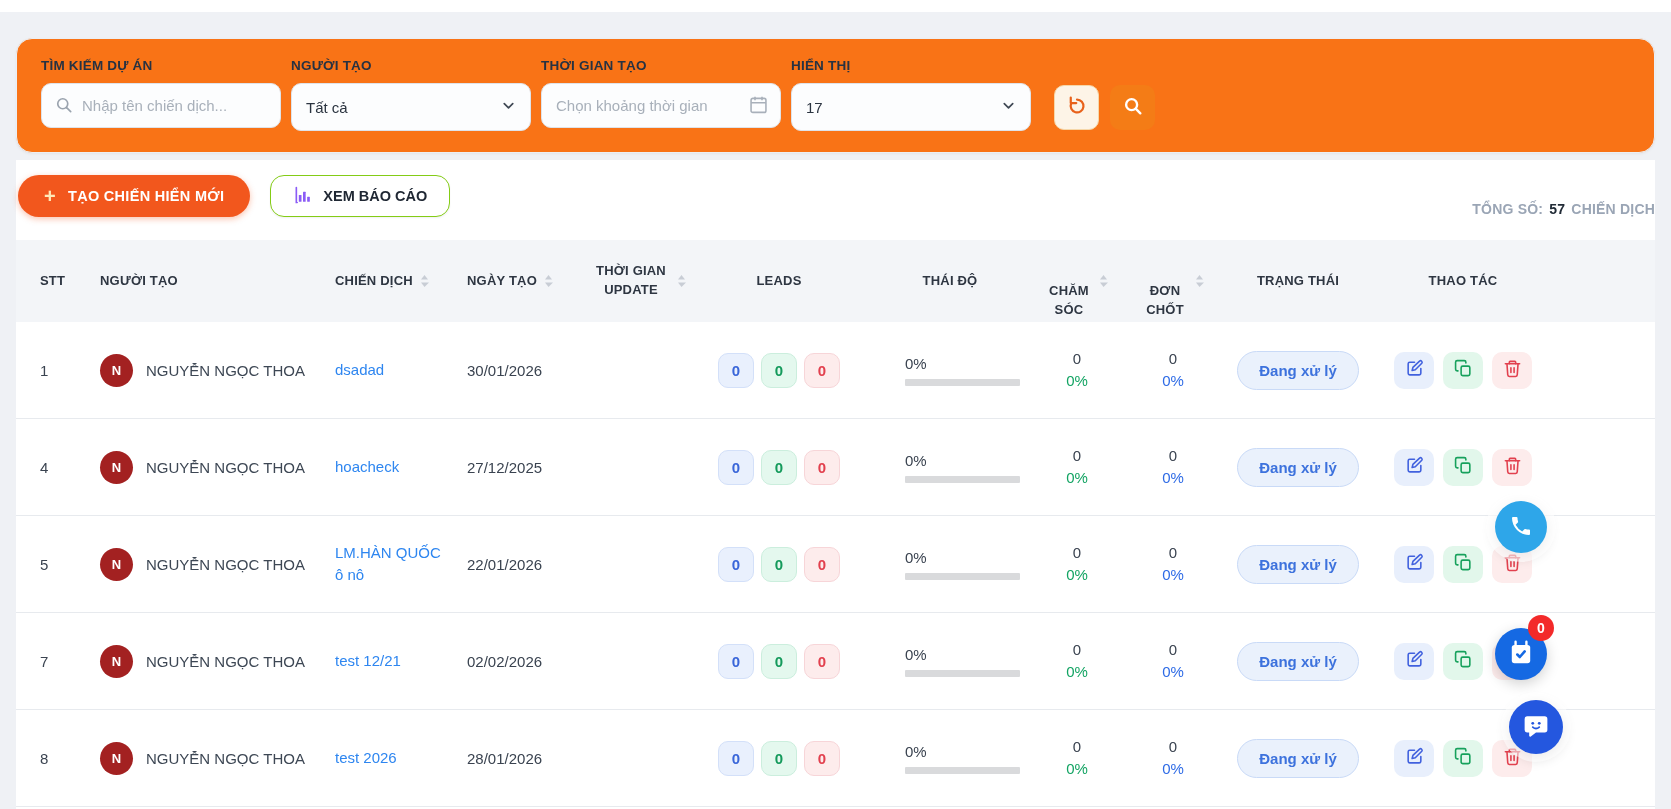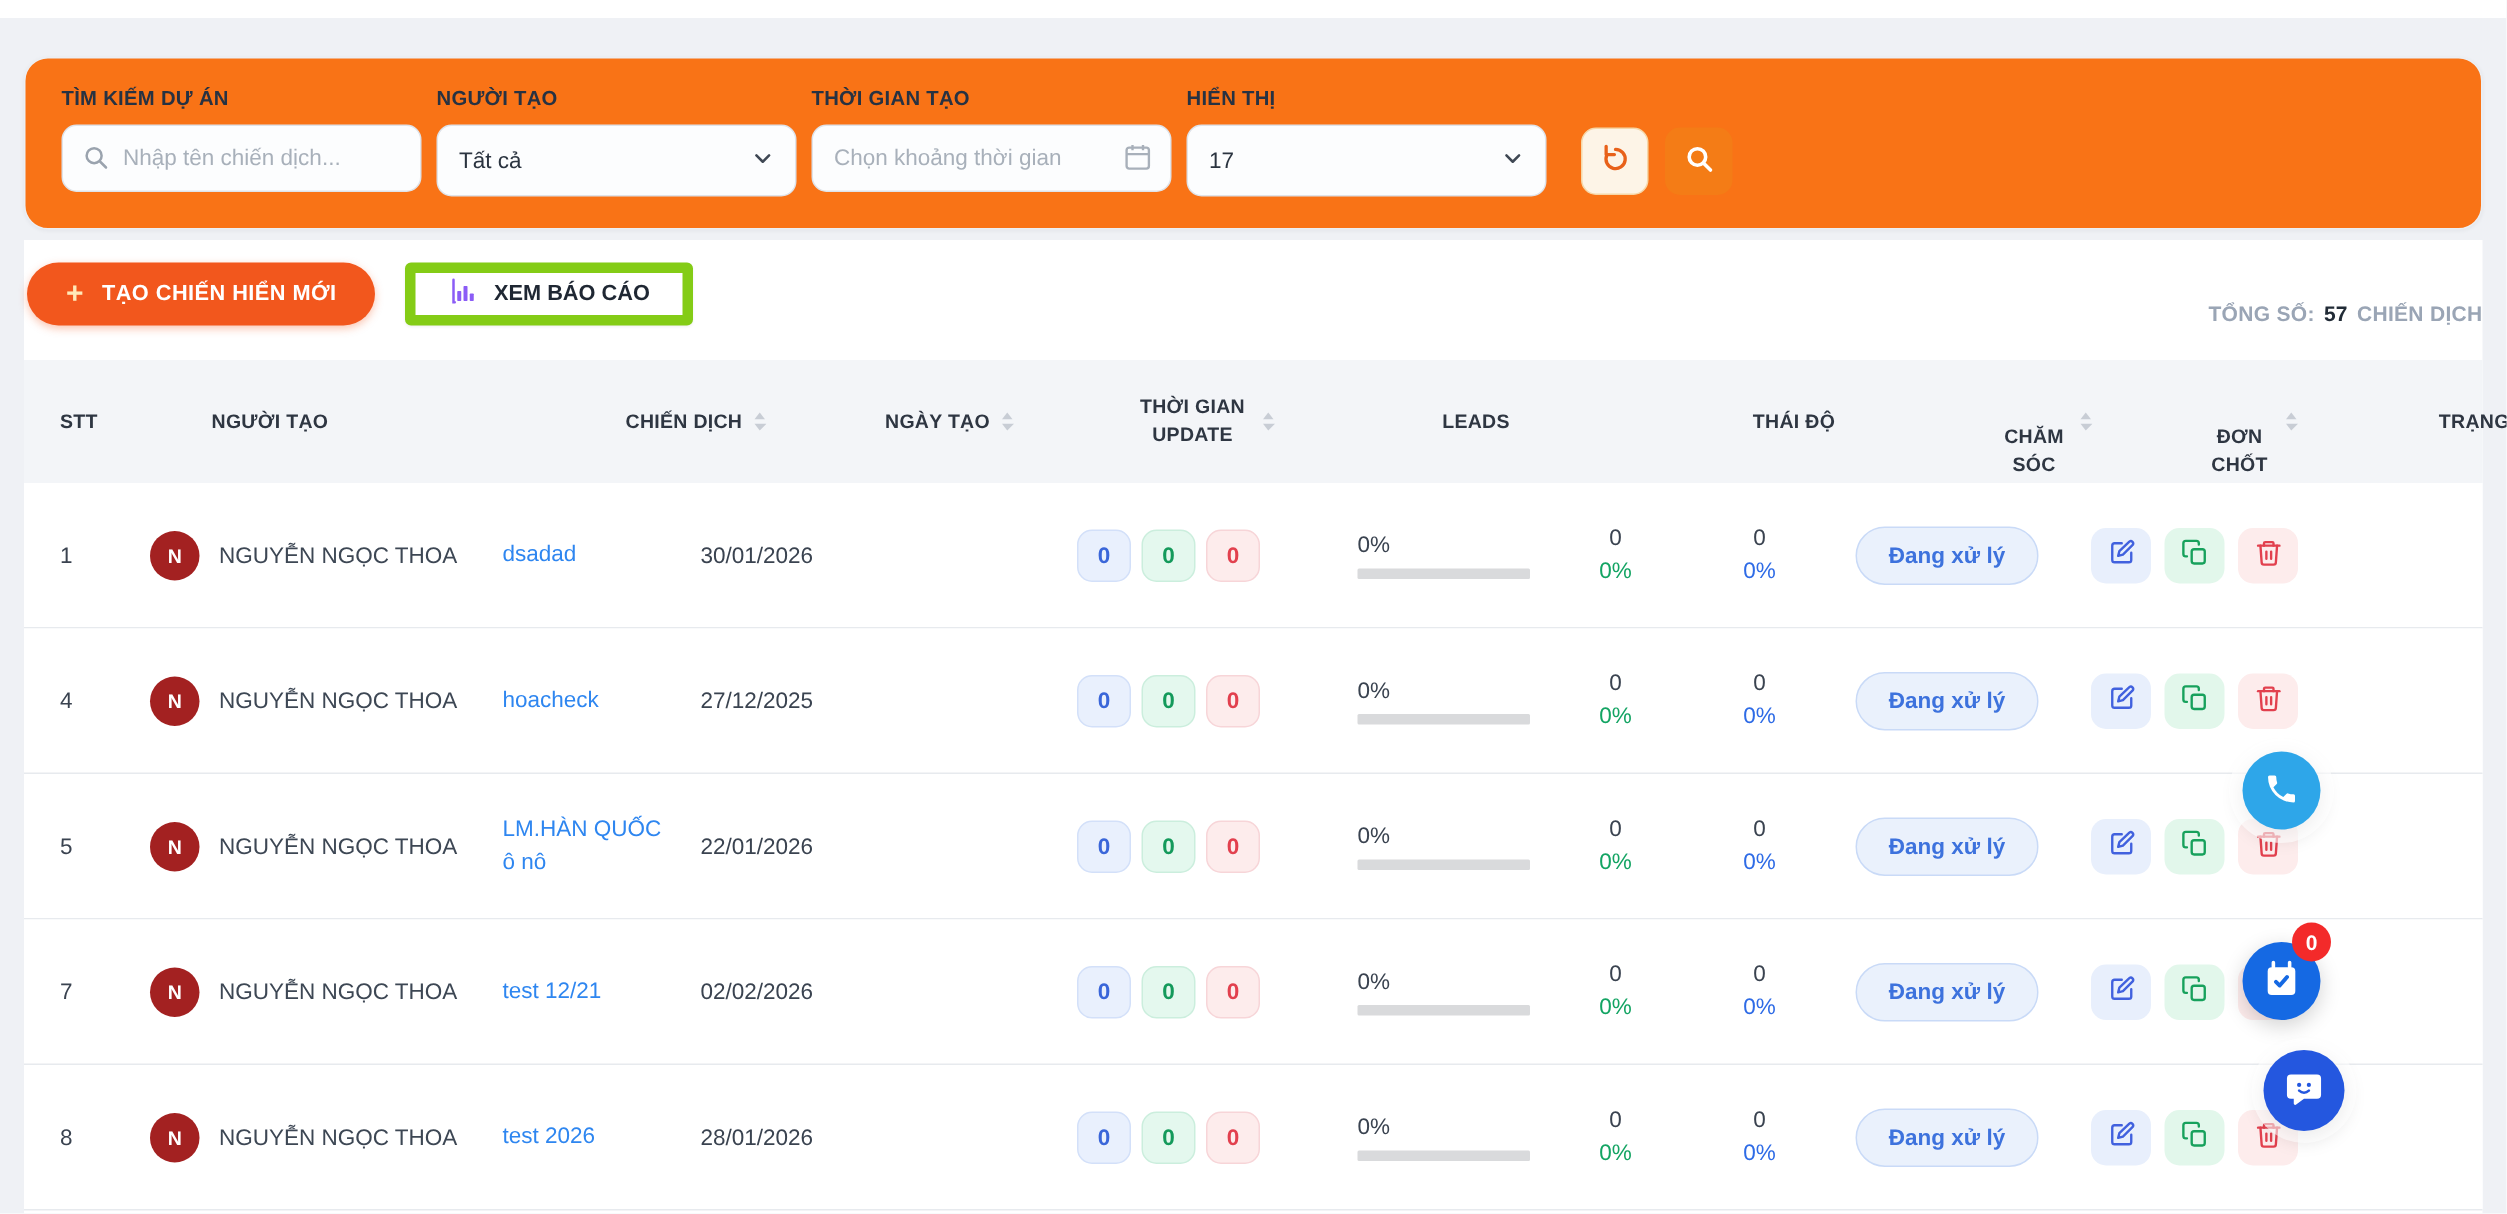--- a/index.html
+++ b/index.html
@@ -45,37 +45,37 @@
   .main { margin:7px 16px 0 16px; background:#fff; height:649px; }
   .toolbar { padding-top:15px; display:flex; align-items:flex-start; }
   .btn-create {
     margin-left:2px; height:42px; padding:0 26px; border:none; border-radius:21px;
     background:#f2571d; color:#fff; font-family:inherit; font-size:14.5px; font-weight:bold;
     letter-spacing:.3px; display:inline-flex; align-items:center; gap:12px; cursor:pointer;
     box-shadow:0 2px 6px rgba(242,87,29,.35);
   }
   .btn-create .plus { font-size:20px; font-weight:bold; color:#ffe9b8; line-height:1; }
   .btn-report {
-    margin-left:20px; height:42px; padding:0 22px; border:7px solid #84cc16; border-radius:4px;
+    margin-left:20px; height:42px; padding:0 22px; border:1px solid #84cc16; border-radius:14px;
     background:#fff; color:#1f2733; font-family:inherit; font-size:14.5px; font-weight:bold;
     display:inline-flex; align-items:center; gap:10px; cursor:pointer;
     box-shadow:0 1px 2px rgba(16,24,40,.06);
   }
   .total { margin-left:auto; align-self:flex-end; font-size:14px; font-weight:bold;
     color:#9aa5b5; letter-spacing:.2px; }
   .total b { color:#212b36; padding:0 2px; }
 
   
   .table { margin-top:23px; }
   .thead, .trow {
     display:grid;
     grid-template-columns:60px 235px 132px 122px 100px 180px 162px 92px 100px 150px 180px;
     padding-left:24px; align-items:center;
   }
-  .thead { height:82px; background:#f3f5f8;gap:41px; }
+  .thead { height:82px; background:#f3f5f8; }
   .th { font-size:13px; font-weight:bold; color:#2e3642; letter-spacing:.2px;
     display:flex; align-items:center; line-height:1.45; }
   .th.center { justify-content:center; text-align:center; }
   .th .lbl2 { max-width:78px; text-align:center; }
   .th .lbl2l { max-width:46px; text-align:center;margin-top:40px; }
   .sort { margin-left:7px; display:inline-flex; flex:none; }
   .trow { height:97px; border-bottom:1px solid #e7eaee; background:#fff; }
   .td { font-size:15px; color:#3a4350; }
   .td.center { display:flex; justify-content:center; text-align:center; }
   .c-creator { display:flex; align-items:center; }

